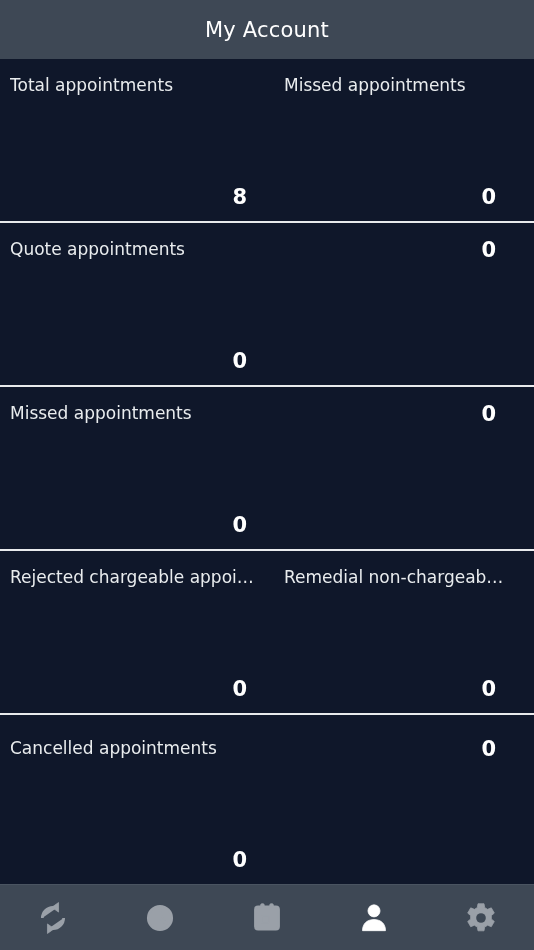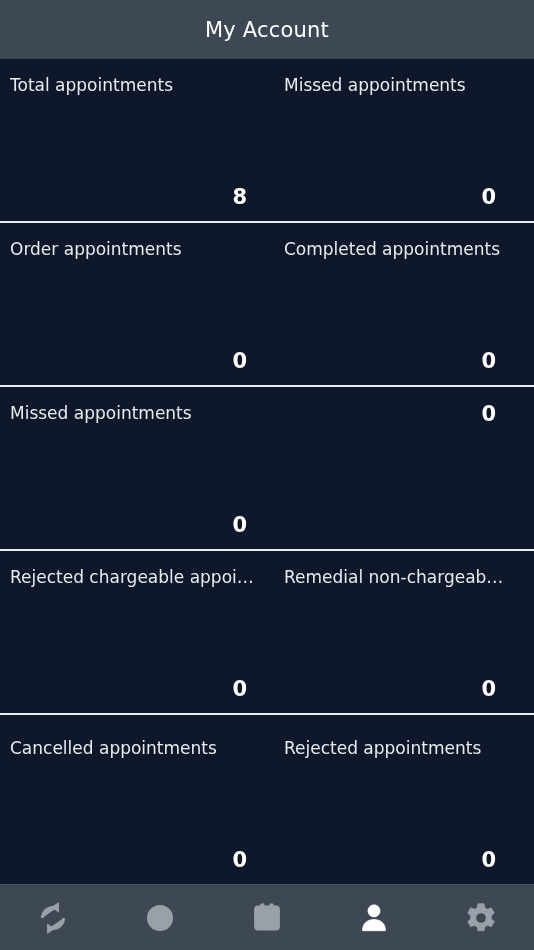--- a/index.html
+++ b/index.html
@@ -141,25 +141,24 @@
         <div class="stat-value">8</div>
       </div>
       <div class="stat-cell right">
         <div class="stat-label">Missed appointments</div>
         <div class="stat-value">0</div>
       </div>
     </div>
 
     <div class="stat-row">
       <div class="stat-cell left">
-        <div class="stat-label">Order appointments</div>
-        <div class="stat-value">0</div>
-      </div>
-      <div class="stat-cell right">
-        <div class="stat-label">Completed appointments</div>
+        <div class="stat-label">Quote appointments</div>
+        <div class="stat-value">0</div>
+      </div>
+      <div class="stat-cell right">
         <div class="stat-value">0</div>
       </div>
     </div>
 
     <div class="stat-row">
       <div class="stat-cell left">
         <div class="stat-label">Missed appointments</div>
         <div class="stat-value">0</div>
       </div>
       <div class="stat-cell right">
@@ -177,21 +176,20 @@
         <div class="stat-value">0</div>
       </div>
     </div>
 
     <div class="stat-row">
       <div class="stat-cell left">
         <div class="stat-label">Cancelled appointments</div>
         <div class="stat-value">0</div>
       </div>
       <div class="stat-cell right">
-        <div class="stat-label">Rejected appointments</div>
         <div class="stat-value">0</div>
       </div>
     </div>
 
   </div>
 
   <div class="navbar">
 
     <div class="nav-item">
       <span class="nav-icon">

